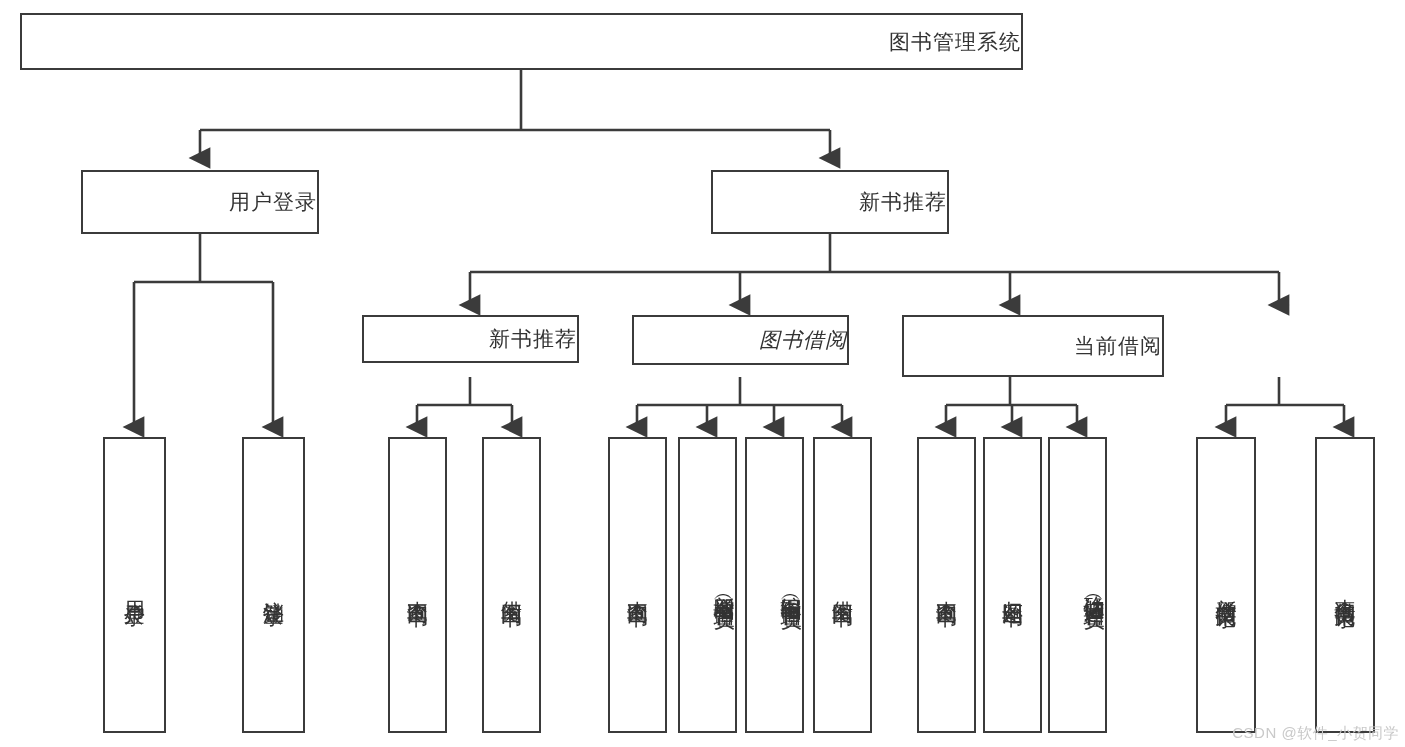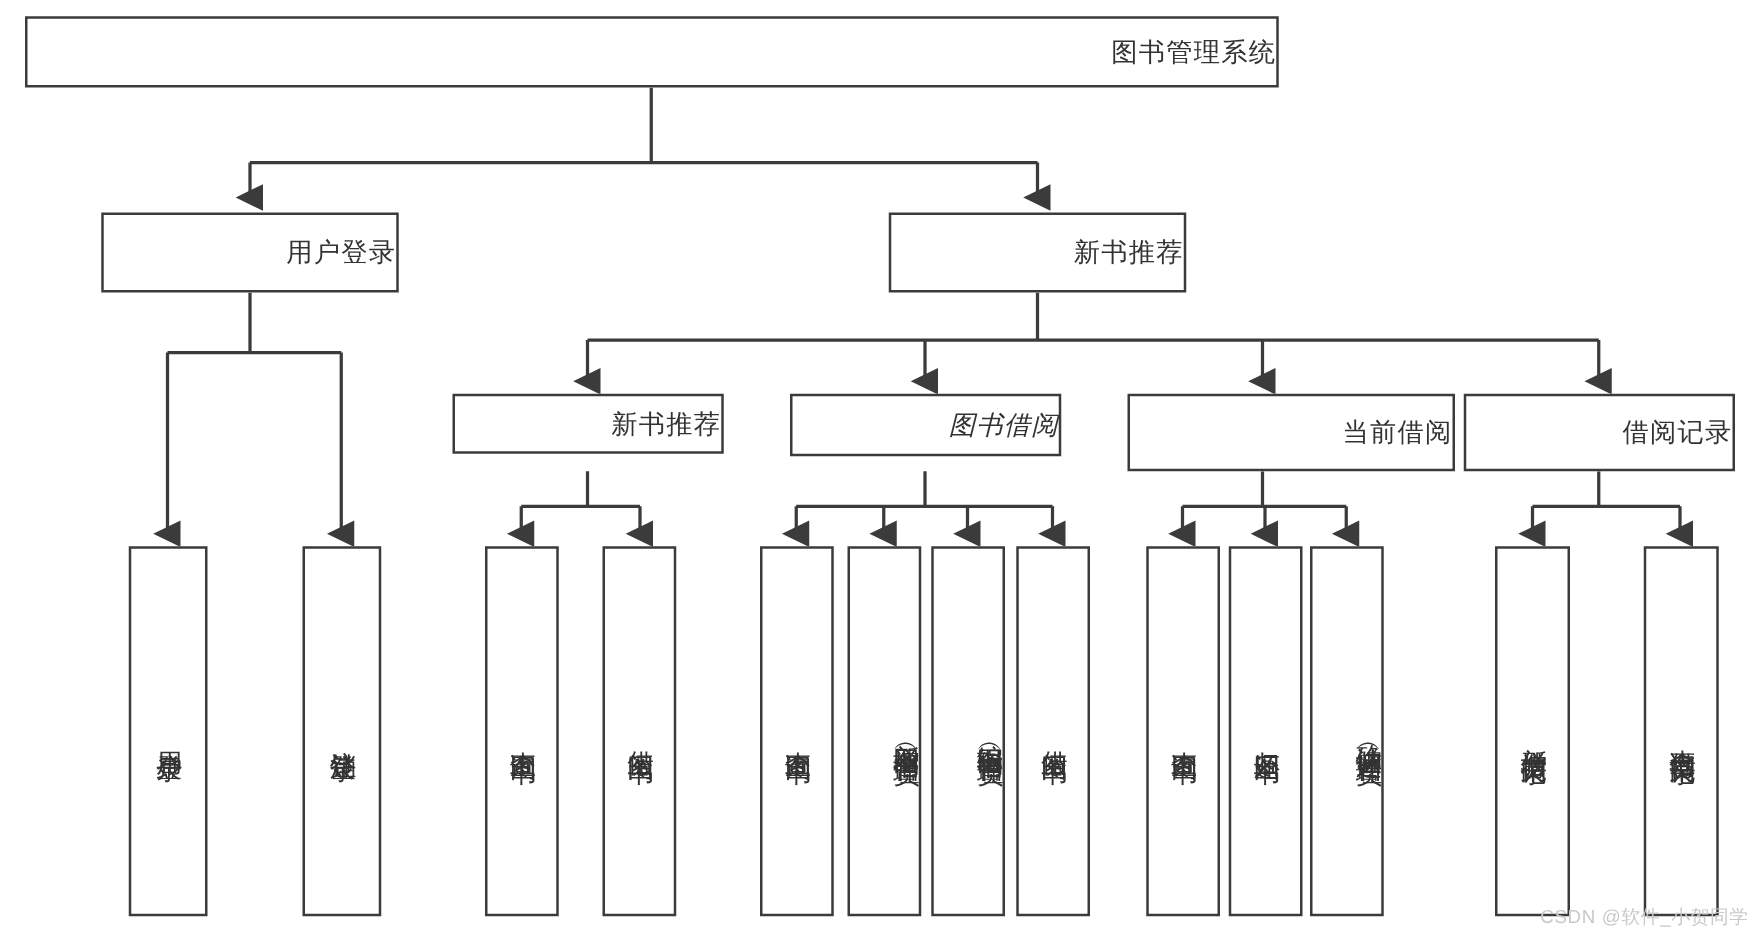--- a/index.html
+++ b/index.html
@@ -87,23 +87,20 @@
 
   <div class="node h" style="left:362px;top:315px;width:217px;height:48px;">
     <span class="label">新书推荐</span>
   </div>
   <div class="node h" style="left:632px;top:315px;width:217px;height:50px;font-style:italic;">
     <span class="label">图书借阅</span>
   </div>
   <div class="node h" style="left:902px;top:315px;width:262px;height:62px;">
     <span class="label">当前借阅</span>
   </div>
-  <div class="node h" style="left:1171px;top:315px;width:217px;height:62px;">
-    <span class="label">借阅记录</span>
-  </div>
 
   <div class="node v vmid" style="left:103px;top:437px;width:63px;height:296px;">
     <span class="label">用户登录</span>
   </div>
   <div class="node v vmid" style="left:242px;top:437px;width:63px;height:296px;">
     <span class="label">注销登录</span>
   </div>
 
   <div class="node v vmid" style="left:388px;top:437px;width:59px;height:296px;">
     <span class="label">查询图书</span>

